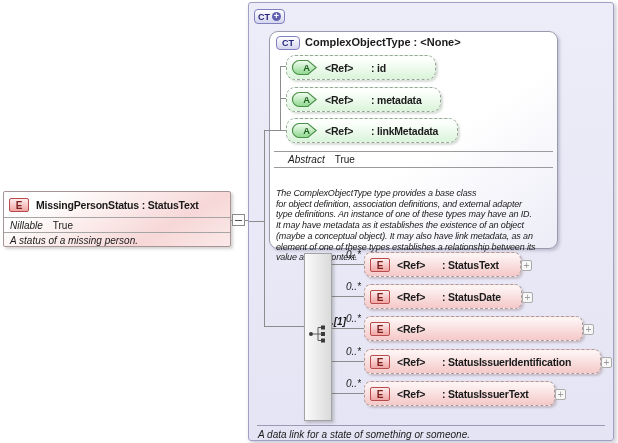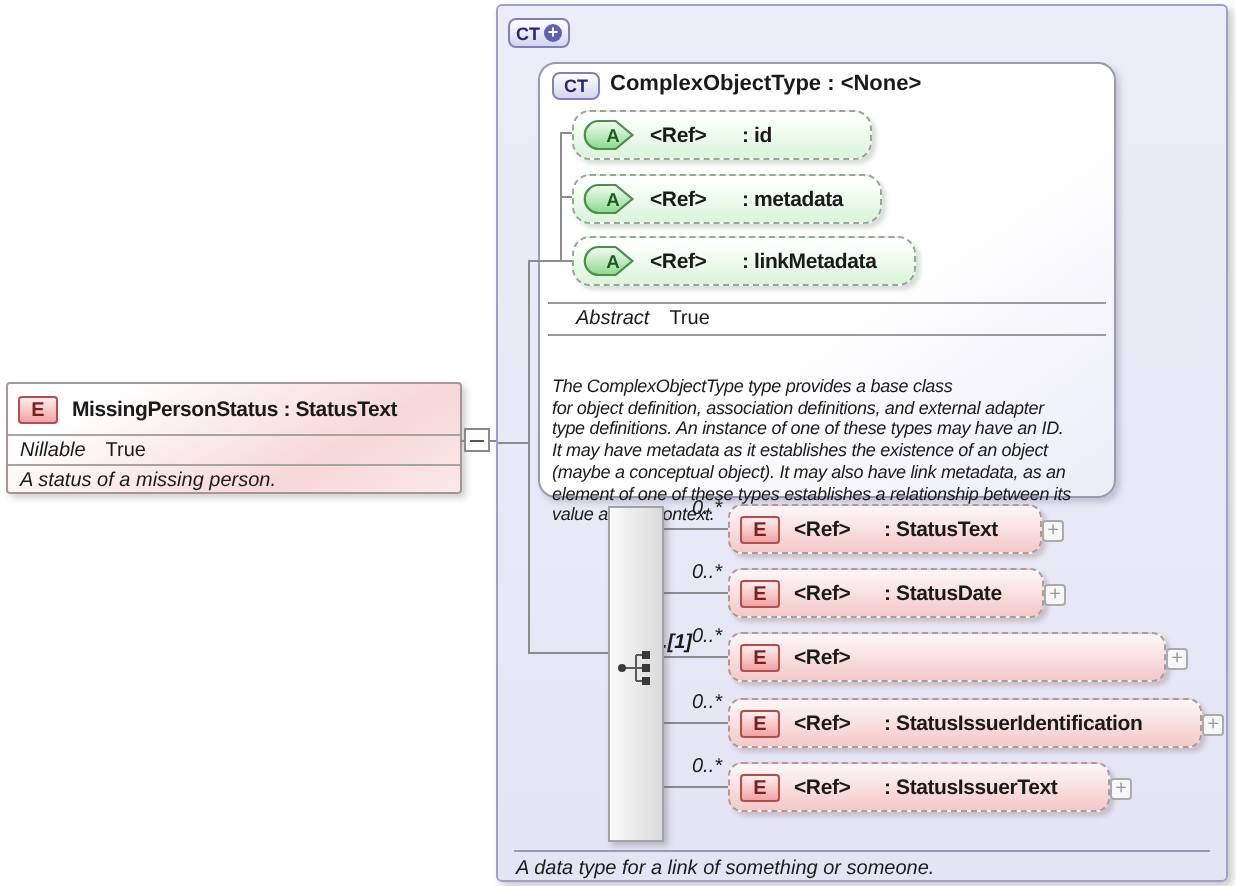--- a/index.html
+++ b/index.html
@@ -210,19 +210,19 @@
       <span class="plus-btn">+</span>
     </div>
     <div class="el-row row-5">
       <span class="badge-e">E</span>
       <span class="ref-label">&lt;Ref&gt;</span>
       <span class="node-name">: StatusIssuerText</span>
       <span class="plus-btn">+</span>
     </div>
 
     <div class="panel-sep"></div>
-    <div class="panel-annot">A data type for a link of something or someone.</div>
+    <div class="panel-annot">A data link for a state of something or someone.</div>
   </div>
 
   <div class="minus-box">
     <div class="dash"></div>
   </div>
 </div>
 
 </body></html>

